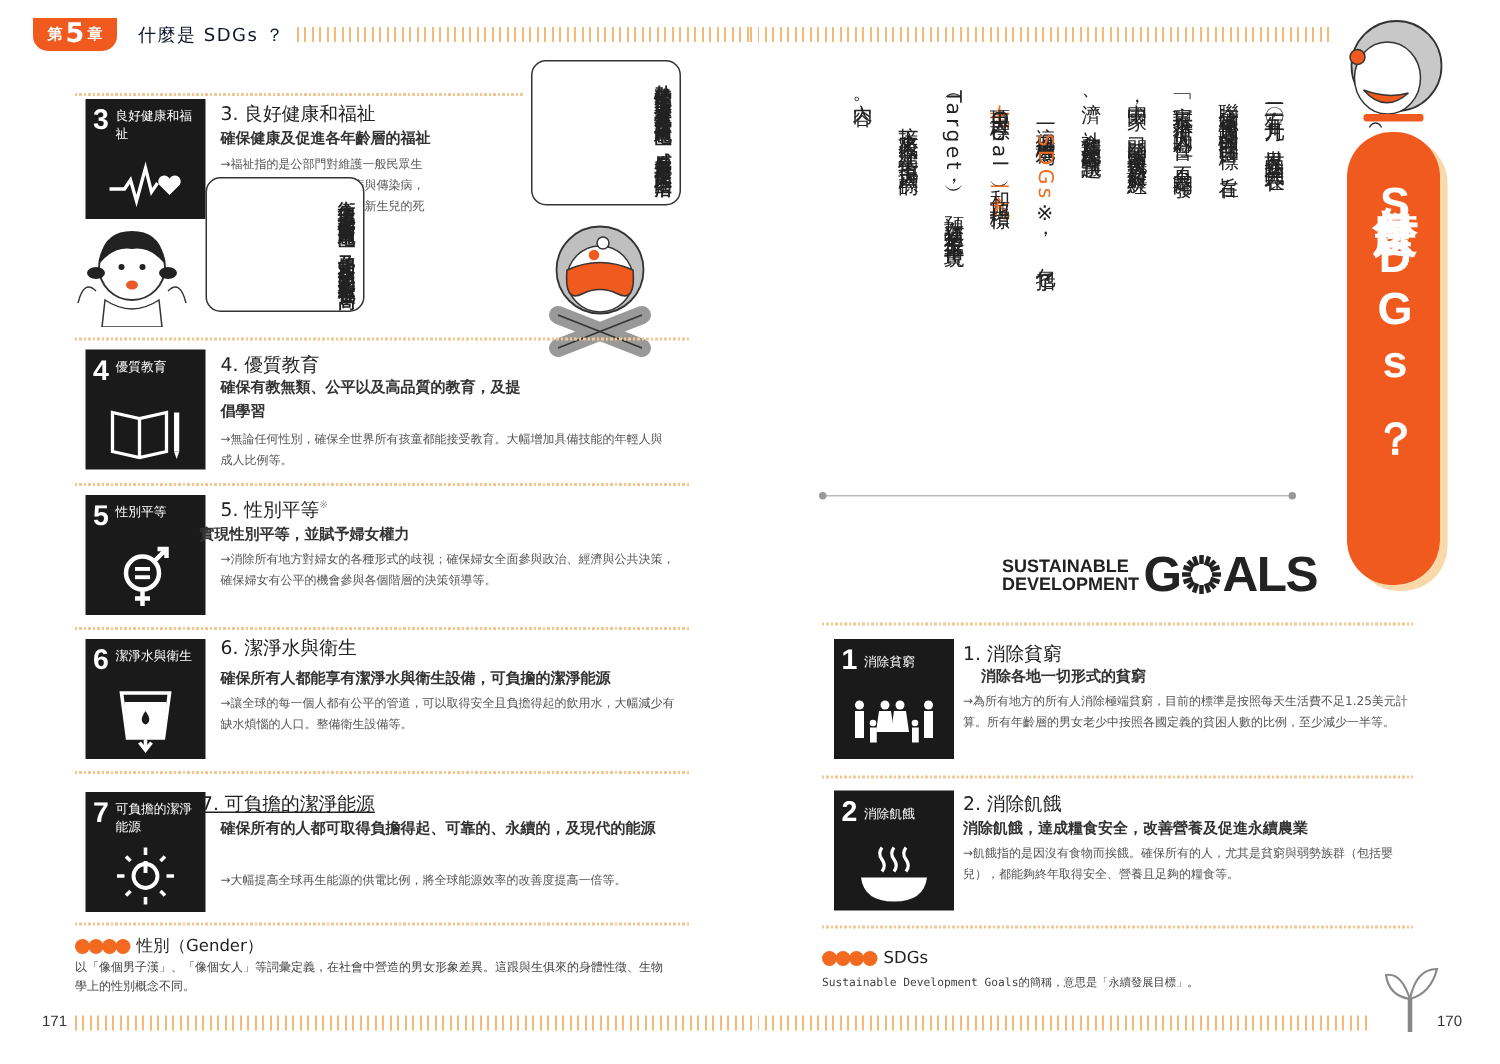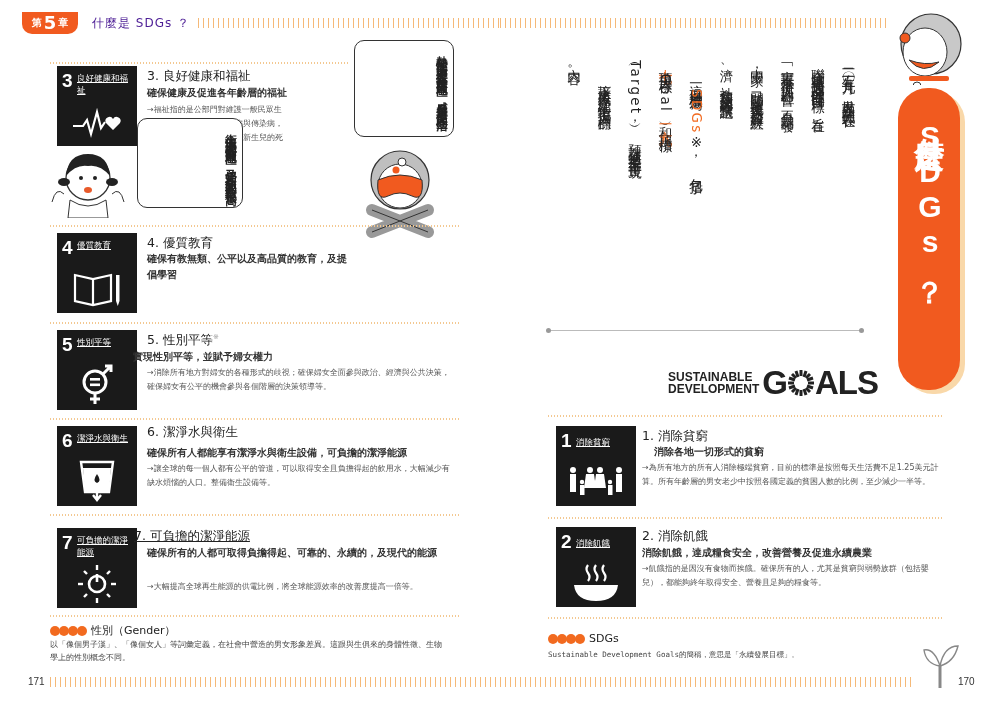--- a/index.html
+++ b/index.html
@@ -8,29 +8,29 @@
 
   .page { position: absolute; top: 0; height: 709px; }
   .page-left { left: 0; width: 500px; }
   .page-right { left: 500px; width: 500px; }
 
   
   .chapter-badge { position: absolute; left: 22px; top: 12px; width: 56px; height: 22px;
     background: #f15a1f; border-radius: 0 0 10px 10px; color: #fff; display: flex; align-items: center;
     justify-content: center; gap: 2px; font-size: 10px; font-weight: bold; }
   .chapter-badge .num { font-size: 18px; font-weight: bold; line-height: 1; }
-  .chapter-title { position: absolute; left: 92px; top: 15px; font-size: 12px; color: #4c1d95; letter-spacing: 1px; }
+  .chapter-title { position: absolute; left: 92px; top: 15px; font-size: 12px; color: #0f172a; letter-spacing: 1px; }
   .tick-rule { position: absolute; height: 10px;
     background: repeating-linear-gradient(90deg, #f5b978 0 1.3px, transparent 1.3px 5px); }
 
   .dot-rule { position: absolute; height: 2px;
     background: repeating-linear-gradient(90deg, #f3c891 0 1.4px, transparent 1.4px 3px); }
   .goal-icon { position: absolute; width: 80px; height: 80px; background: #1a1a1a; color: #fff; }
   .goal-icon .gnum { position: absolute; left: 5px; top: 4px; font-size: 19px; font-weight: bold; font-family: "Liberation Sans", sans-serif; }
-  .goal-icon .glabel { position: absolute; left: 20px; top: 6px; font-size: 8.5px; line-height: 12px; width: 56px; text-decoration: underline; }
+  .goal-icon .glabel { position: absolute; left: 20px; top: 6px; font-size: 8.5px; line-height: 12px; width: 56px; }
   .goal-icon svg { position: absolute; left: 12px; top: 34px; width: 56px; height: 42px; }
   .goal-title { position: absolute; font-size: 12.5px; color: #222; }
   .goal-sub { position: absolute; font-size: 10px; color: #333; line-height: 16px; font-weight: bold; }
   .goal-desc { position: absolute; font-size: 8px; color: #555; line-height: 14px; }
 
   
   .bubble { position: absolute; border: 1.5px solid #333; border-radius: 10px; background: #fff;
     writing-mode: vertical-rl; font-size: 11.5px; font-weight: bold; line-height: 15px; letter-spacing: 2px; padding: 6px 4px; color: #222; }
 
   
@@ -120,20 +120,21 @@
     <span class="gnum">4</span>
     <span class="glabel">優質教育</span>
     <svg viewBox="0 0 56 42">
       <path d="M6,8 L6,34 L24,38 L42,34 L42,8 L24,12 Z M24,12 L24,38" fill="none" stroke="#fff" stroke-width="2.2"></path>
       <rect x="47" y="8" width="3.5" height="26" fill="#fff"></rect>
         <path d="M47,34 l1.75,5 l1.75,-5 z" fill="#fff"></path>
     </svg>
   </div>
   <div class="goal-title" style="left:147px; top:235px;">4. 優質教育</div>
   <div class="goal-sub" style="left:147px; top:251px; width:200px;">確保有教無類、公平以及高品質的教育，及提倡學習</div>
+  <div class="goal-desc" style="left:147px; top:286px; width:300px;">→無論任何性別，確保全世界所有孩童都能接受教育。大幅增加具備技能的年輕人與成人比例等。</div>
 
   <div class="dot-rule" style="left:50px; top:322px; width:410px;"></div>
 
   <div class="goal-icon" style="left:57px; top:330px;">
     <span class="gnum">5</span>
     <span class="glabel">性別平等</span>
     <svg viewBox="0 0 56 42">
       <circle cx="26" cy="18" r="11" fill="none" stroke="#fff" stroke-width="3"></circle>
       <rect x="21" y="14" width="10" height="2.6" fill="#fff"></rect>
         <rect x="21" y="19.5" width="10" height="2.6" fill="#fff"></rect>

